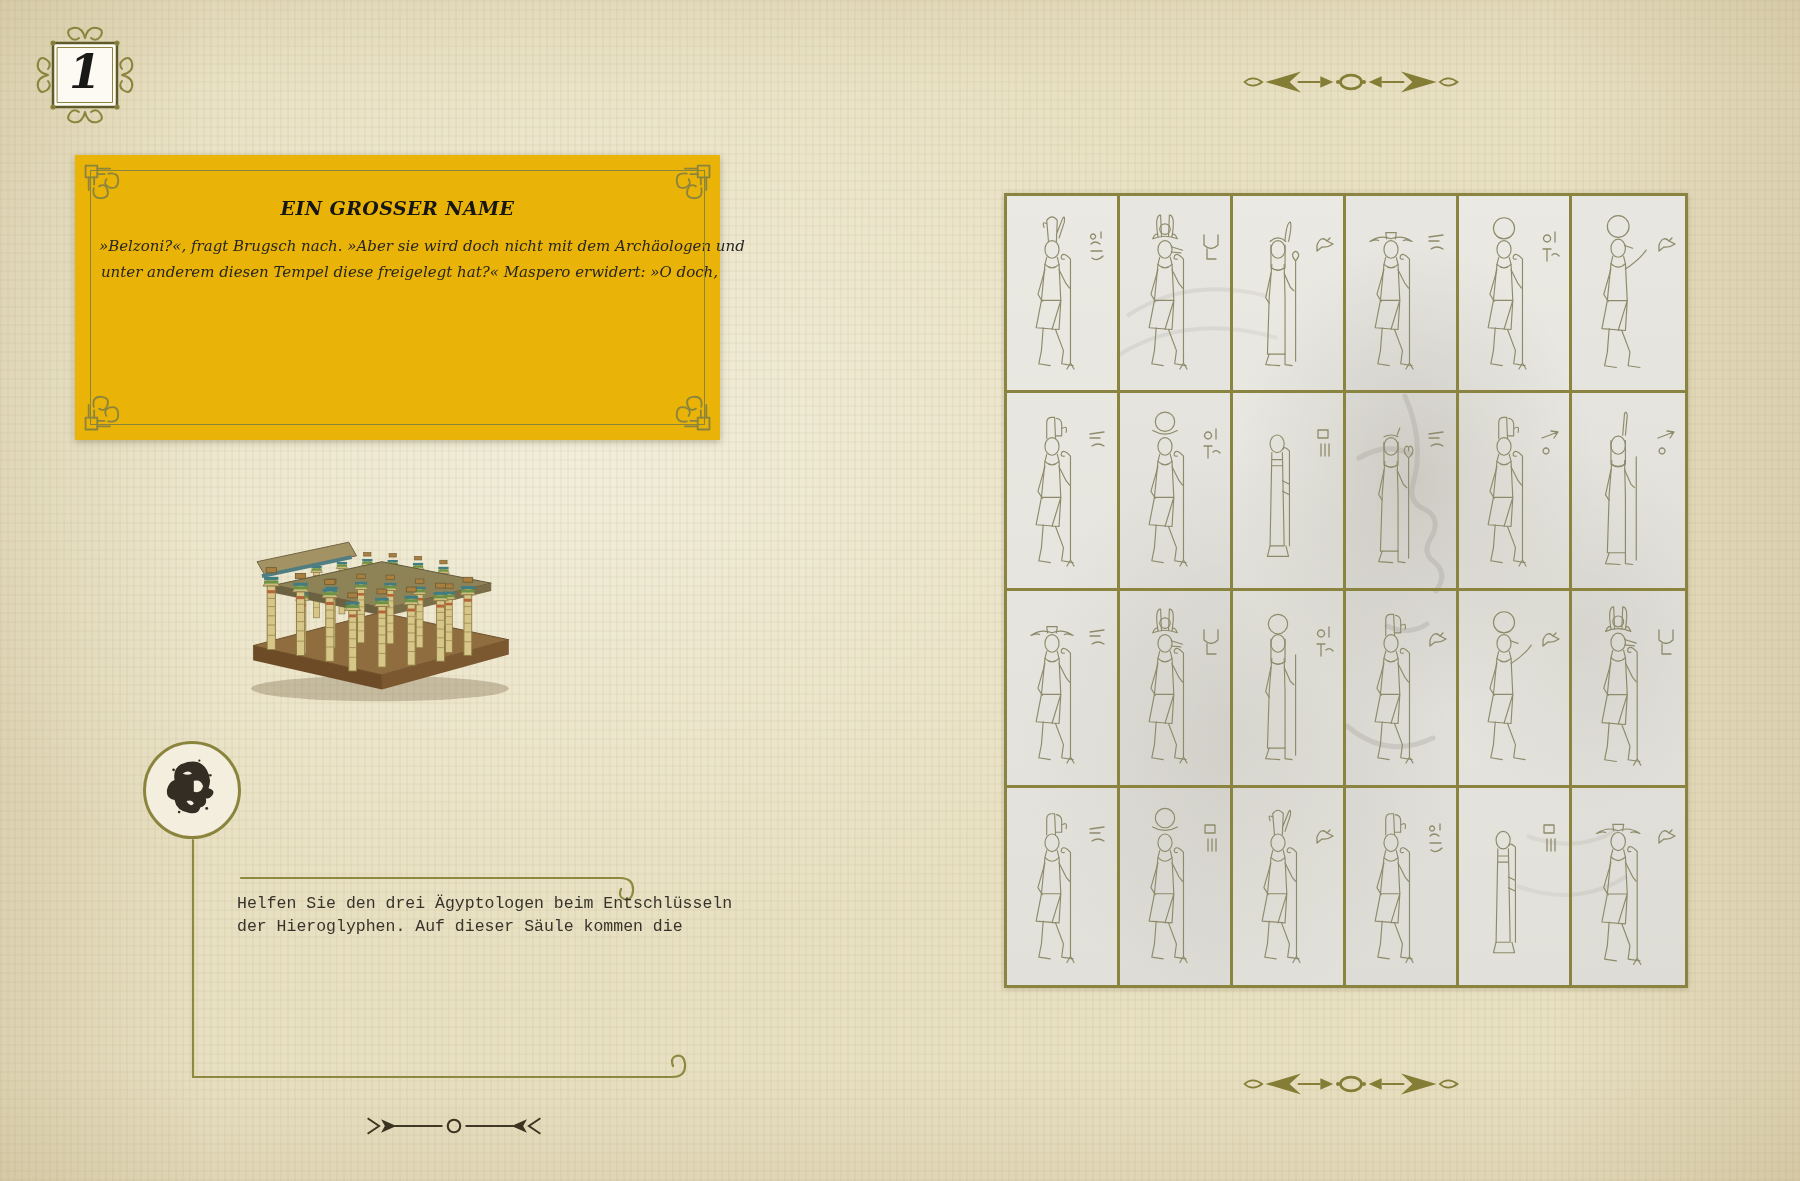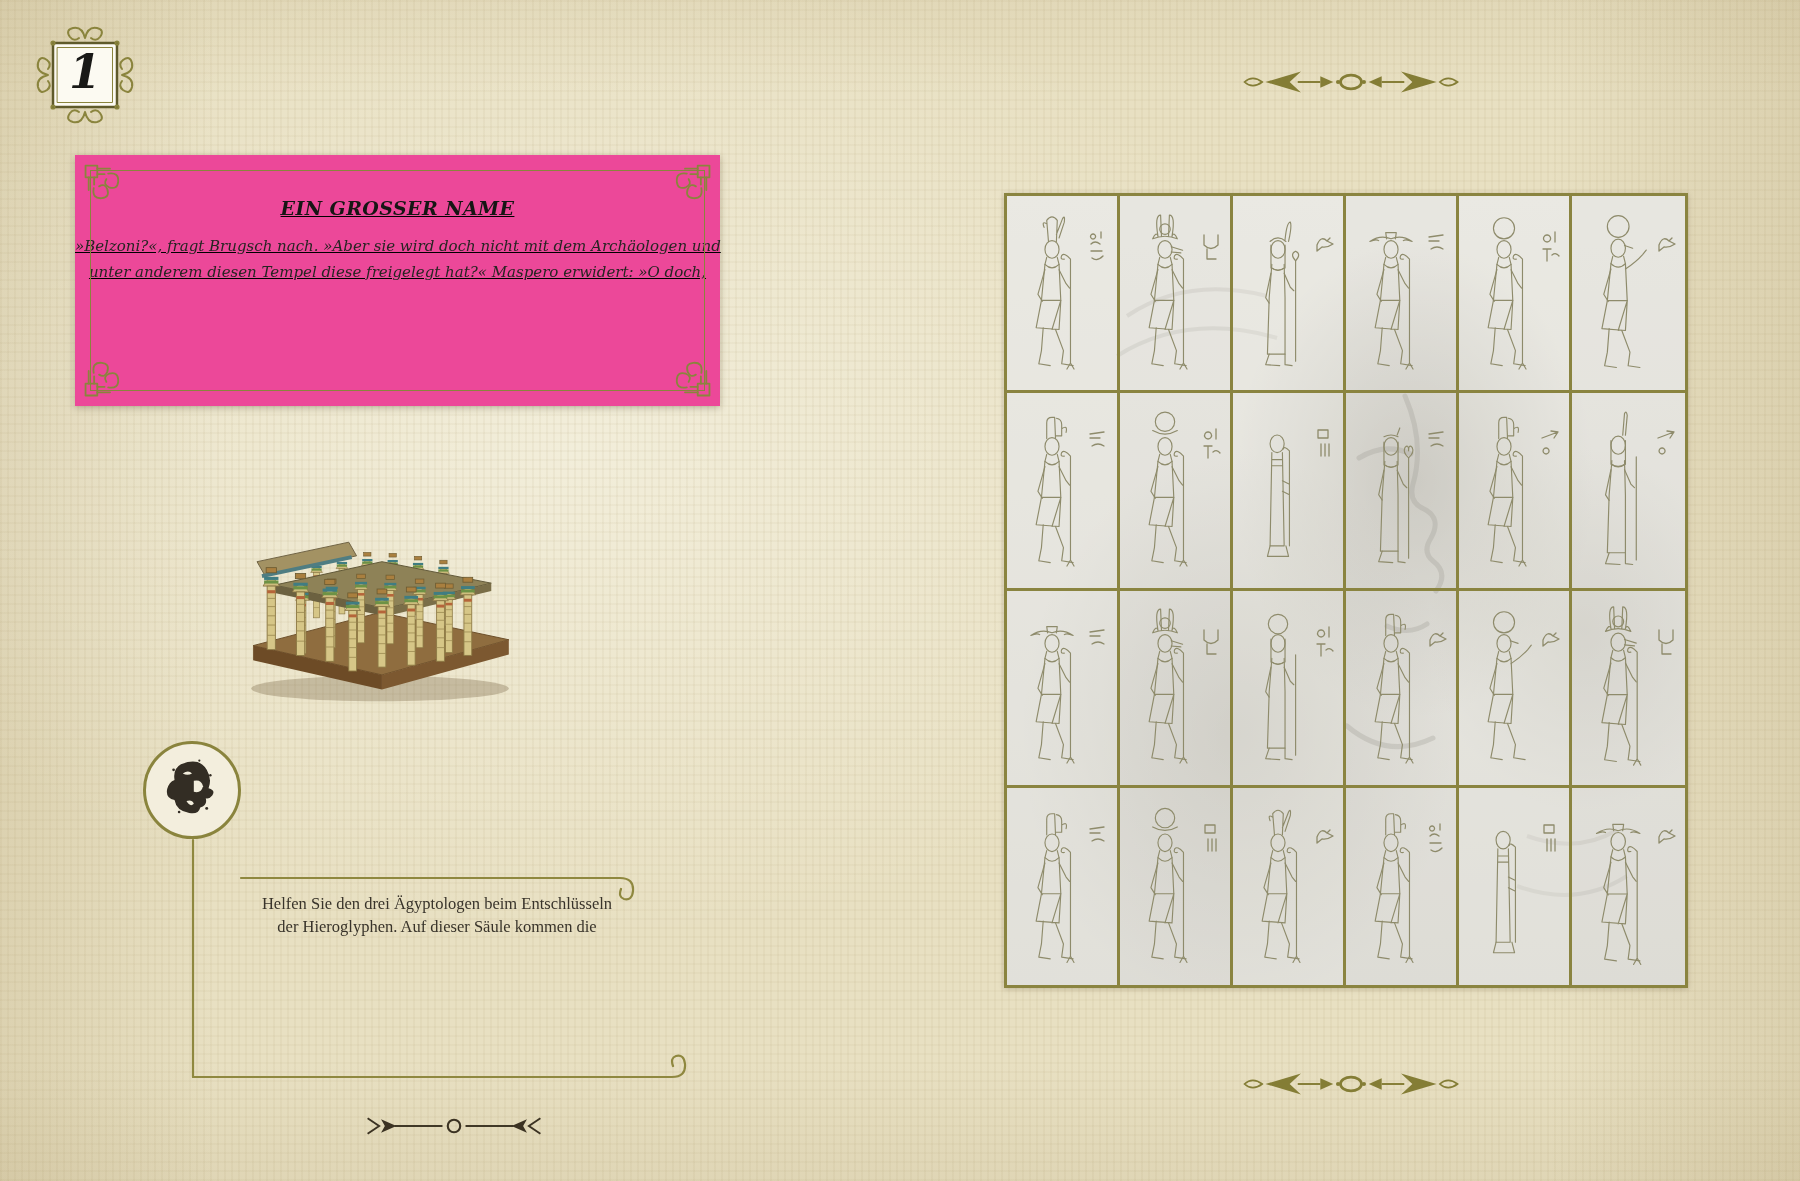--- a/index.html
+++ b/index.html
@@ -31,55 +31,55 @@
   .badge{position:absolute;left:26px;top:16px;width:118px;height:118px;}
   .badge-number{
     position:absolute;left:27px;top:24px;width:64px;height:64px;
     display:flex;align-items:center;justify-content:center;
     font-family:"DejaVu Serif",serif;font-style:italic;font-weight:bold;
     font-size:46px;color:#191917;
   }
 
   
   .story-box{
-    position:absolute;left:75px;top:155px;width:645px;height:251px;
-    background:#ec4899;box-shadow:0 2px 7px rgba(70,58,30,0.30);text-decoration:underline;
+    position:absolute;left:75px;top:155px;width:645px;height:285px;
+    background:#eab308;box-shadow:0 2px 7px rgba(70,58,30,0.30);
   }
   .story-inner-border{position:absolute;inset:15px;border:1.5px solid var(--accent);}
   .story-corner{position:absolute;width:58px;height:58px;}
   .story-corner.tl{left:6px;top:6px;}
   .story-corner.tr{right:6px;top:6px;transform:scaleX(-1);}
   .story-corner.bl{left:6px;bottom:6px;transform:scaleY(-1);}
   .story-corner.br{right:6px;bottom:6px;transform:scale(-1,-1);}
   .story-title{
     margin-top:42px;text-align:center;
     font-family:"DejaVu Serif",serif;font-style:italic;font-weight:bold;
     font-size:19px;letter-spacing:0.4px;color:#161614;
   }
-  .story-text{margin-top:14px;}
+  .story-text{margin-top:14px;padding-left:24px;}
   .story-line{
     text-align:center;font-family:"DejaVu Serif",serif;font-style:italic;
     font-size:15px;line-height:26px;color:#262522;white-space:nowrap;
   }
 
   
   .temple{position:absolute;left:222px;top:468px;width:316px;height:244px;}
 
   
   .portrait{
     position:absolute;left:143px;top:741px;width:98px;height:98px;border-radius:50%;
     background:#f3eedd;border:3px solid var(--accent);overflow:hidden;
   }
 
   
   .task-frame{position:absolute;left:180px;top:830px;width:560px;height:270px;}
   .task-text{position:absolute;left:237px;top:893px;width:400px;}
   .task-line{
-    font-family:Liberation Serif, serif;font-size:16.5px;line-height:22.5px;
-    color:#38332a;white-space:nowrap;text-align:center;
+    font-family:Liberation Mono, monospace;font-size:16.5px;line-height:22.5px;
+    color:#38332a;white-space:nowrap;
   }
 
   
   .grid{
     position:absolute;left:1004px;top:193px;width:684px;height:795px;
     border:3px solid var(--line);
     box-shadow:0 1px 5px rgba(70,58,30,0.25);
   }
   .grid-photo{
     position:absolute;inset:0;

